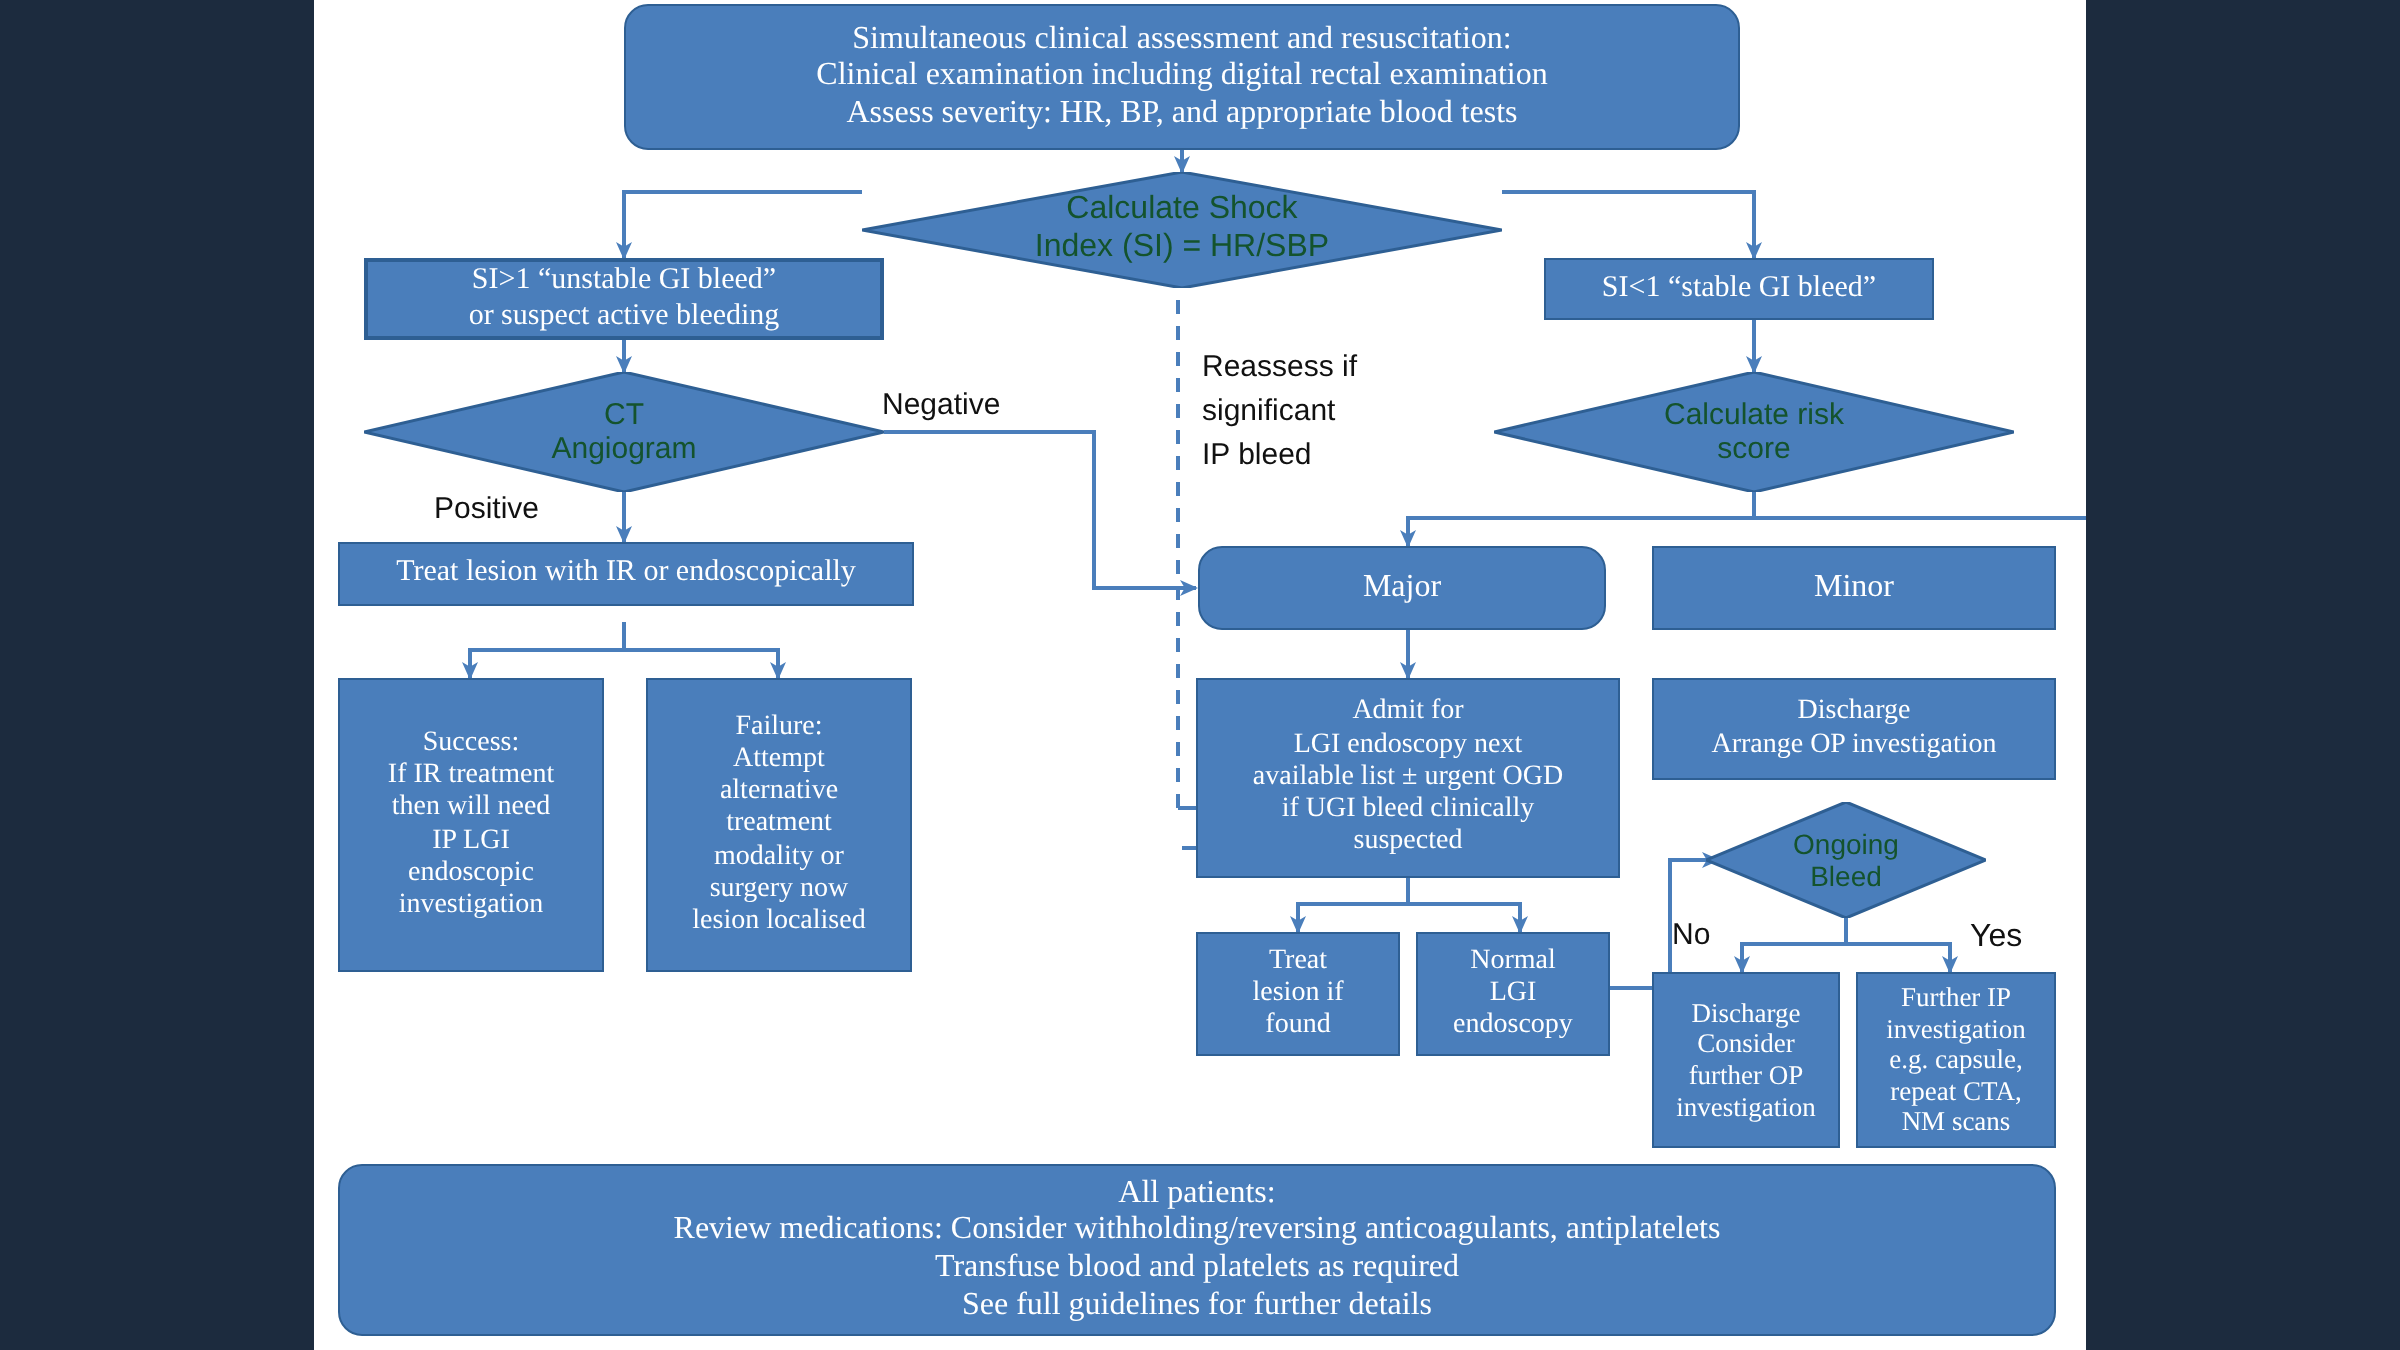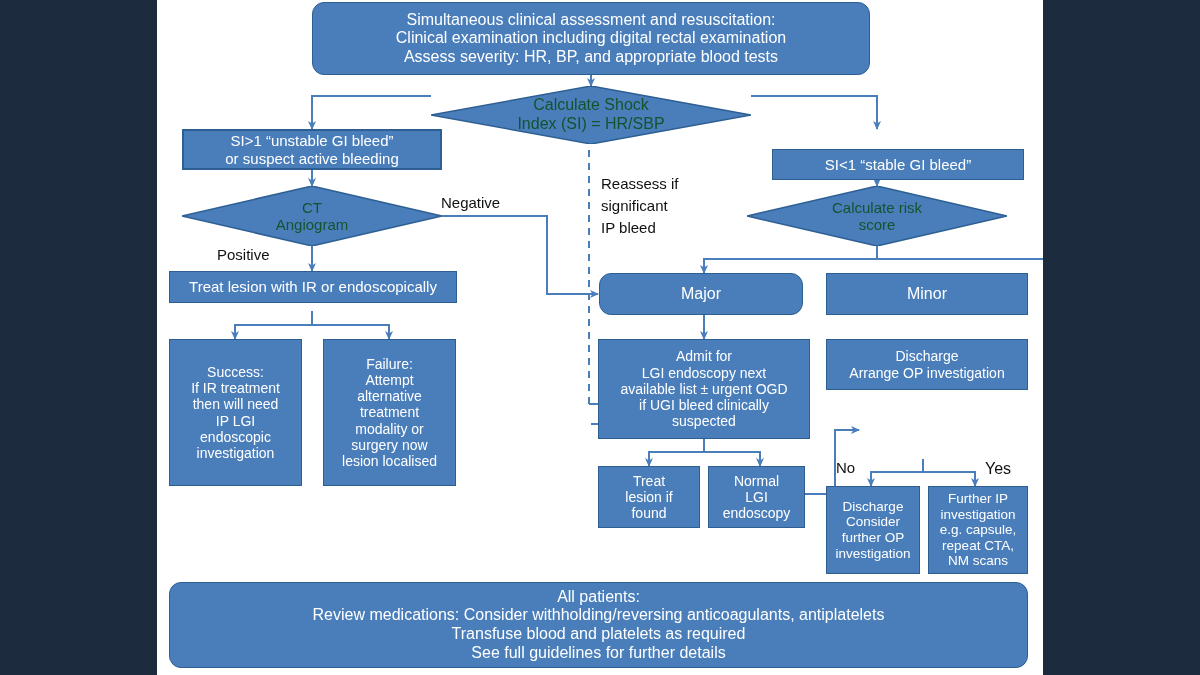--- a/index.html
+++ b/index.html
@@ -19,21 +19,21 @@
     position:absolute;
     background:#4a7ebb;
     color:#ffffff;
     display:flex;align-items:center;justify-content:center;
     text-align:center;
     line-height:1.16;
     box-sizing:border-box;
   }
   .node.bordered{border:1.5px solid #2e5f93;}
   .node.rounded{border-radius:12px;border:1.5px solid #2e5f93;}
-  .node .txt{padding:0 0;width:100%;}
+  .node .txt{padding:0 0;width:100%;font-family:Liberation Serif, serif;}
   .diamond{position:absolute;}
   .diamond .dlabel{
     position:absolute;left:0;top:0;width:100%;height:100%;
     display:flex;align-items:center;justify-content:center;
     color:#14532d;text-align:center;line-height:1.16;
     pointer-events:none;
   }
   .edgelabel{
     position:absolute;color:#111111;
     font-size:15px;line-height:1.2;white-space:pre-line;
@@ -107,21 +107,21 @@
       </svg>
       <div class="dlabel fs16" style="white-space:pre-line;">Calculate Shock
 Index (SI) = HR/SBP</div>
     </div>
 
     <div class="node bordered fs15" style="left:25px;top:129px;width:260px;height:41px;border-width:2.5px;">
       <div class="txt" style="white-space:pre-line;">SI&gt;1 “unstable GI bleed”
 or suspect active bleeding</div>
     </div>
 
-    <div class="node bordered fs15" style="left:615px;top:129px;width:252px;height:31px;margin-top:20px;">
+    <div class="node bordered fs15" style="left:615px;top:129px;width:195px;height:31px;">
       <div class="txt" style="white-space:pre-line;">SI&lt;1 “stable GI bleed”</div>
     </div>
 
     <div class="diamond" style="left:25px;top:186px;width:260px;height:60px;">
       <svg width="260" height="60" viewBox="0 0 260 60">
         <polygon points="130,0 260,30 130,60 0,30" fill="#4a7ebb" stroke="#2e5f93" stroke-width="1.5"></polygon>
       </svg>
       <div class="dlabel fs15" style="white-space:pre-line;">CT
 Angiogram</div>
     </div>
@@ -183,20 +183,27 @@
 LGI
 endoscopy</div>
     </div>
 
     <div class="node bordered fs14" style="left:441px;top:466px;width:102px;height:62px;">
       <div class="txt" style="white-space:pre-line;">Treat
 lesion if
 found</div>
     </div>
 
+    <div class="diamond" style="left:696px;top:401px;width:140px;height:58px;">
+      <svg width="140" height="58" viewBox="0 0 140 58">
+        <polygon points="70,0 140,29 70,58 0,29" fill="#4a7ebb" stroke="#2e5f93" stroke-width="1.5"></polygon>
+      </svg>
+      <div class="dlabel fs14" style="white-space:pre-line;">Ongoing
+Bleed</div>
+    </div>
 
     <div class="node bordered fs13" style="left:669px;top:486px;width:94px;height:88px;">
       <div class="txt" style="white-space:pre-line;">Discharge
 Consider
 further OP
 investigation</div>
     </div>
 
     <div class="node bordered fs13" style="left:771px;top:486px;width:100px;height:88px;">
       <div class="txt" style="white-space:pre-line;">Further IP

